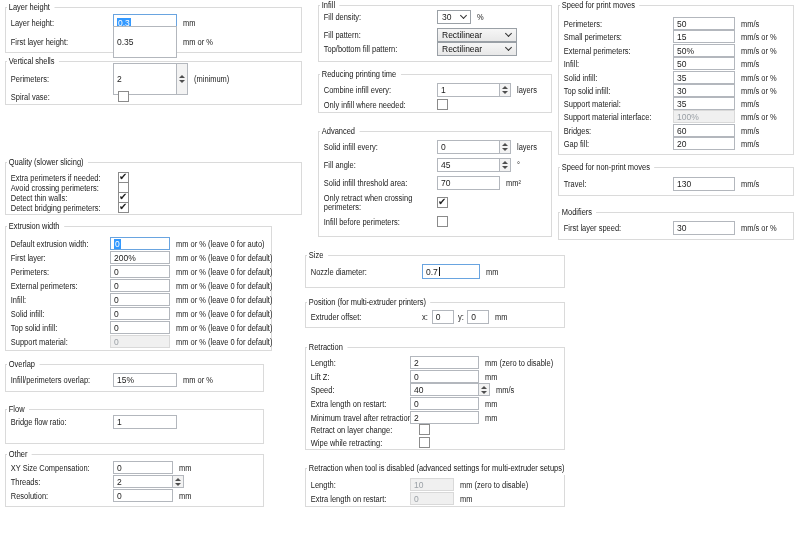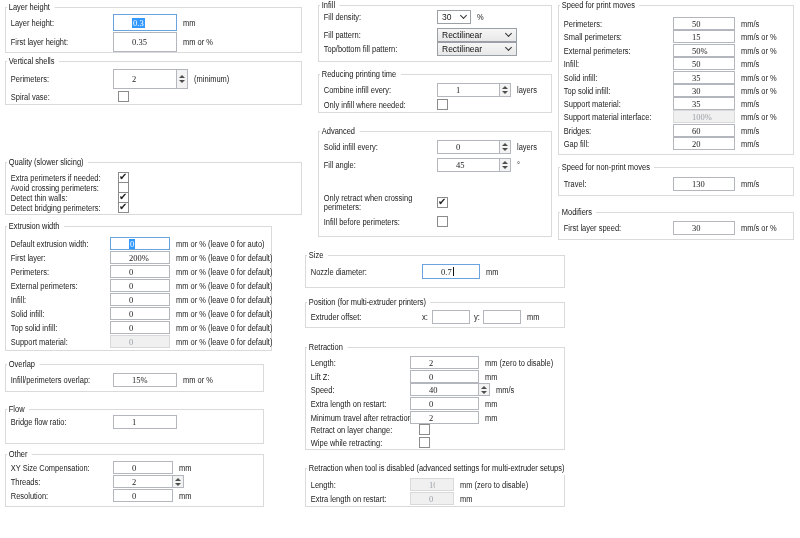--- a/index.html
+++ b/index.html
@@ -10,25 +10,25 @@
 .ttl{position:absolute;top:-7px;left:1px;background:#fff;padding:0 5px 0 2px;white-space:nowrap;
   line-height:13px;transform:scaleX(.88);transform-origin:0 50%;color:#161616}
 .row{position:absolute;left:3px;right:3px;display:flex;align-items:center}
 .r10{height:10px}.r11{height:11px}.r12{height:12px}.r13{height:13px}.r14{height:14px}
 .r15{height:15px}.r16{height:16px}.r17{height:17px}.r22{height:22px}
 .lbl{white-space:nowrap;padding-left:2px;display:inline-block;transform:scaleX(.88);transform-origin:0 50%}
 .lbl.wrap{white-space:normal;width:128px;line-height:9px}
 .inl{white-space:nowrap;display:inline-block;transform:scaleX(.9);transform-origin:0 50%;margin-right:3px}
 .unit{margin-left:6px;white-space:nowrap;display:inline-block;transform:scaleX(.88);transform-origin:0 50%}
 .ctl{position:absolute;top:0;bottom:0;right:0;display:flex;align-items:center}
-.tb{border:1px solid #b3b7bd;background:#fff;color:#1b1b1b;font-family:Liberation Serif, serif;
-  font-size:8.5px;padding:0 18px;flex:none}
+.tb{border:1px solid #b3b7bd;background:#fff;color:#1b1b1b;font-family:Liberation Sans, sans-serif;
+  font-size:8.5px;padding:0 3px;flex:none}
 input.tb{outline:none}
 div.tb{display:flex;align-items:center}
-.h13{height:13px}.h14{height:14px}.h15{height:15px}.h16{height:20px}.h17{height:17px}
+.h13{height:13px}.h14{height:14px}.h15{height:15px}.h16{height:32px}.h17{height:17px}
 .w22{width:22px}.w34{width:34px}.w44{width:44px}.w58{width:58px}.w60{width:60px}
 .w62{width:62px}.w63{width:63px}.w64{width:64px}.w66{width:44px}.w69{width:69px}.w80{width:80px}
 .focus{border-color:#69a4e0}
 .dis{background:#f0f0f0;color:#9aa0a6;border-color:#d9d9d9}
 .sel{background:#3399ff;color:#fff;padding:0 1px}
 .caret{width:1px;height:9px;background:#111;flex:none;margin-left:1px}
 .spin{width:12px;flex:none;border:1px solid #b3b7bd;background:#f3f3f3;display:flex;
   flex-direction:column;align-items:center;justify-content:center;gap:2px;margin-left:-1px}
 .spin i{display:block;width:0;height:0;border-left:3px solid transparent;border-right:3px solid transparent}
 .spin .up{border-bottom:3px solid #4e4e4e}
@@ -287,20 +287,27 @@
       <span class="lbl">Fill angle:</span>
       <span class="ctl" style="left:115px">
         <input class="tb h14 w63" value="45" style="">
         <span class="spin h14">
             <i class="up"></i>
             <i class="dn"></i>
           </span>
         <span class="unit">°</span>
       </span>
     </div>
+    <div class="row r14" style="top:44px">
+      <span class="lbl">Solid infill threshold area:</span>
+      <span class="ctl" style="left:115px">
+        <input class="tb h14 w63" value="70" style="">
+        <span class="unit">mm²</span>
+      </span>
+    </div>
     <div class="row r22" style="top:60px">
       <span class="lbl wrap">Only retract when crossing perimeters:</span>
       <span class="cb cl2u on"></span>
     </div>
     <div class="row r11" style="top:84px">
       <span class="lbl">Infill before perimeters:</span>
       <span class="cb cl2u"></span>
     </div>
   </div>
 

